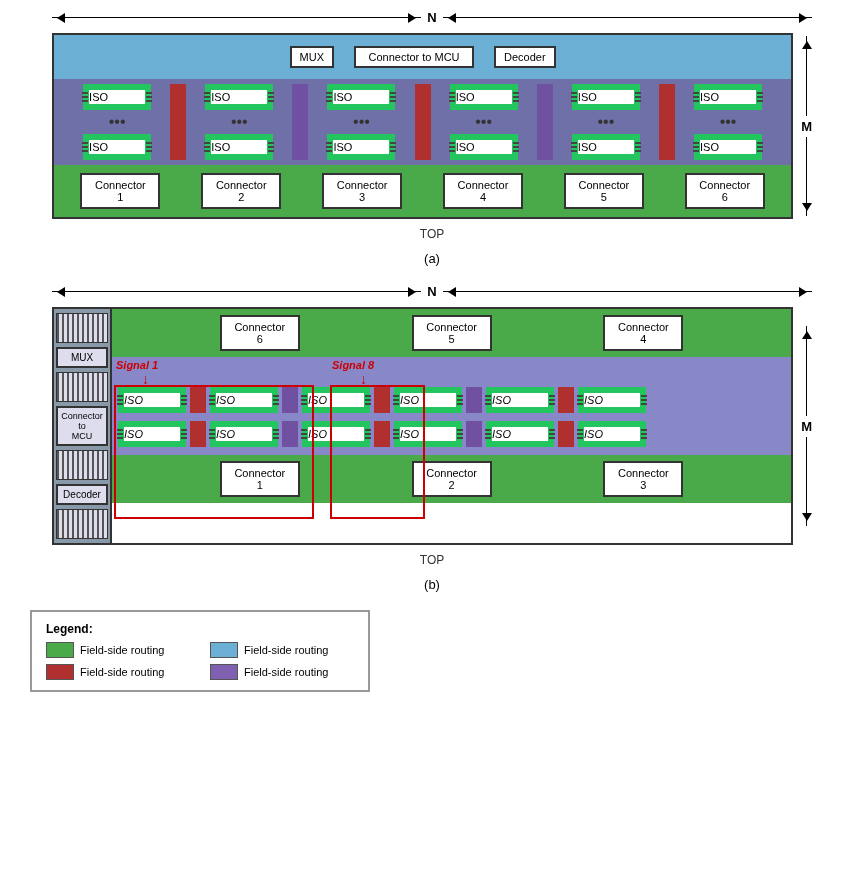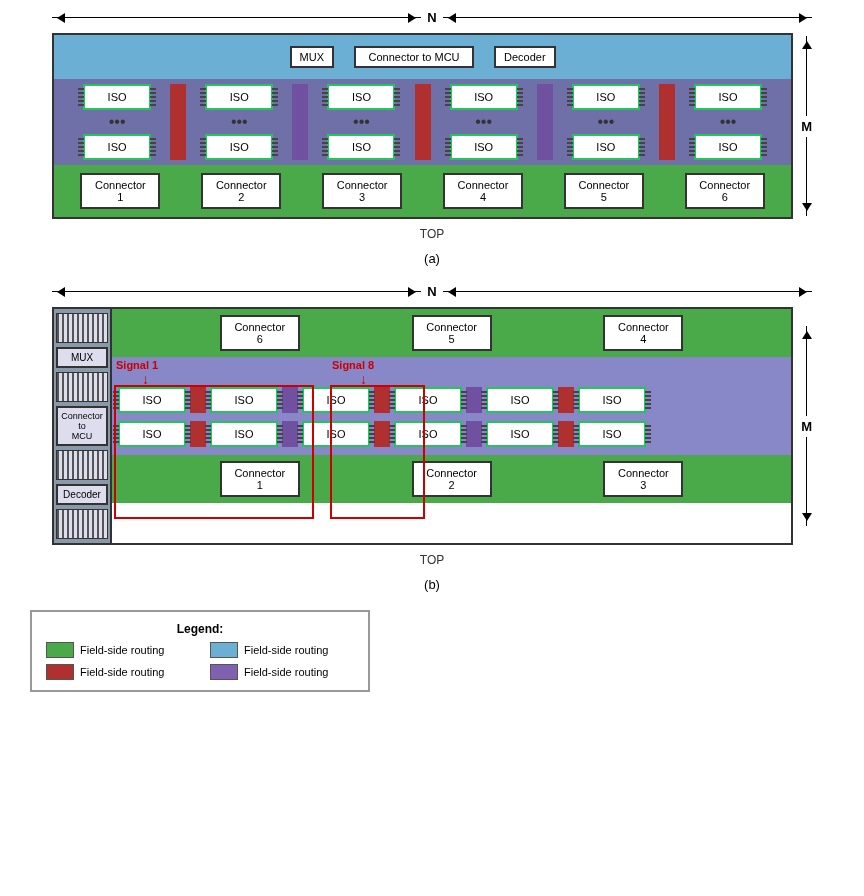--- a/index.html
+++ b/index.html
@@ -207,21 +207,20 @@
       border: 2px solid #999;
       padding: 10px 14px;
       width: 340px;
       align-self: flex-start;
       margin-top: 10px;
     }
     .legend-title {
       font-size: 12px;
       font-weight: bold;
       margin-bottom: 6px;
-      text-align: center;
     }
     .legend-grid {
       display: grid;
       grid-template-columns: 1fr 1fr;
       gap: 6px 20px;
     }
     .legend-item {
       display: flex;
       align-items: center;
       gap: 6px;
@@ -248,27 +247,27 @@
       align-items: center;
       gap: 2px;
       padding: 0 4px;
     }
 
     .red-divider { width: 16px; background: #b03030; flex-shrink: 0; }
     .purple-divider { width: 16px; background: #7050a0; flex-shrink: 0; }
 
     
     .iso {
-      border: 2px solid #22c55e;
+      border: 6px solid #22c55e;
       background: #fff;
       width: 68px;
       height: 26px;
       display: flex;
       align-items: center;
-      justify-content: center;
+      justify-content: flex-start;
       font-size: 11px;
       position: relative;
     }
     .iso::before, .iso::after {
       content: '';
       position: absolute;
       top: 2px; bottom: 2px;
       width: 6px;
       background: repeating-linear-gradient(
         to bottom,
@@ -448,21 +447,21 @@
           <span>5</span>
         </div>
         <div style="flex:1;"></div>
         <div class="connector-box">
           <span>Connector</span><br>
           <span>4</span>
         </div>
         <div style="flex:1;"></div>
       </div>
 
-      <div style="position:relative;">
+      <div style="position:relative;font-style:italic;">
 
         <div style="position:absolute; top:2px; left:4px; color:#cc0000; font-size:11px; font-weight:bold; z-index:20;">Signal 1</div>
 
         <div style="position:absolute; top:14px; left:30px; color:#cc0000; font-size:14px; z-index:20;">↓</div>
 
         <div style="position:absolute; top:2px; left:220px; color:#cc0000; font-size:11px; font-weight:bold; z-index:20;">Signal 8</div>
         <div style="position:absolute; top:14px; left:248px; color:#cc0000; font-size:14px; z-index:20;">↓</div>
 
         <div style="position:absolute; top:28px; left:2px; width:200px; height:134px; border:2px solid #cc0000; z-index:15; pointer-events:none;"></div>
 

